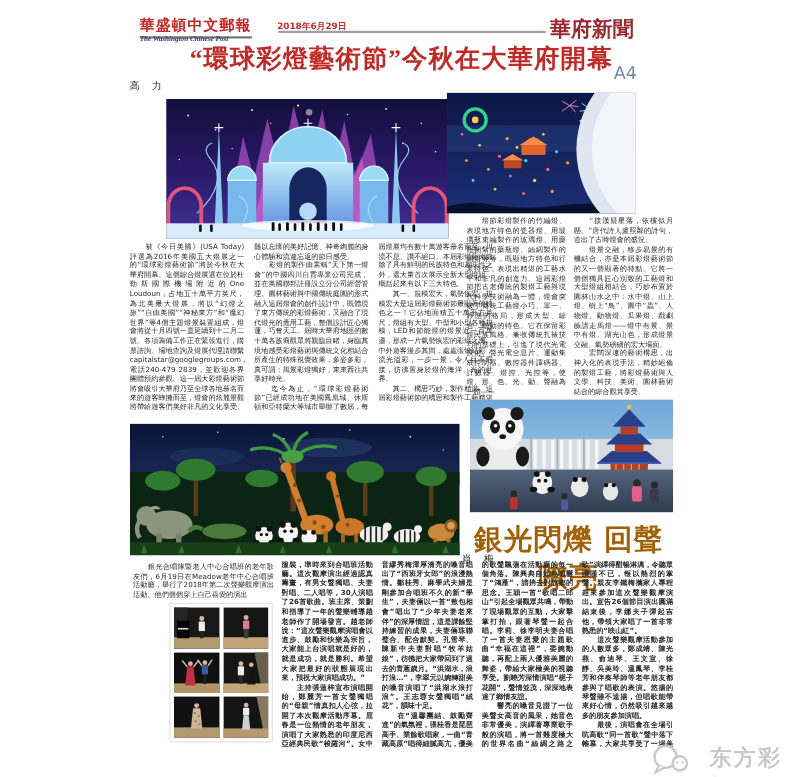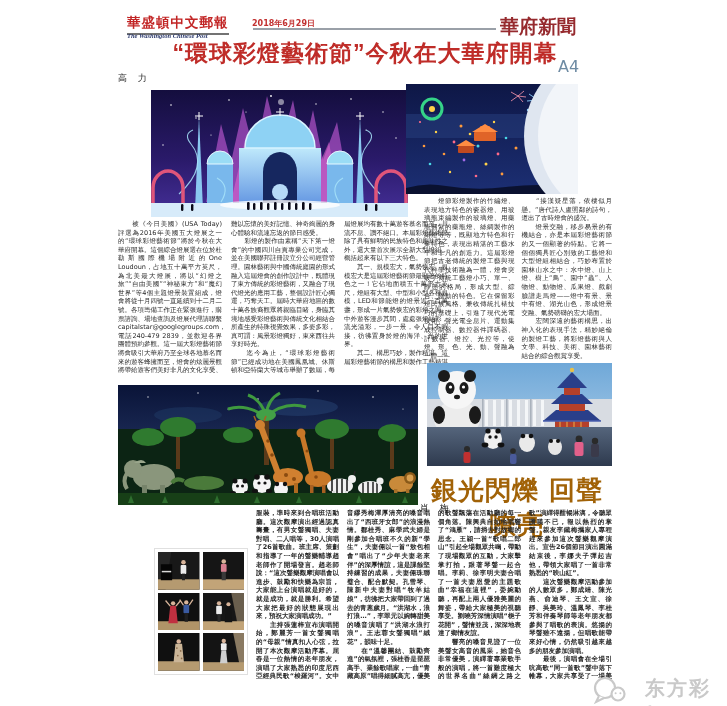--- a/index.html
+++ b/index.html
@@ -10,21 +10,21 @@
             letter-spacing:1px;border-bottom:2px solid #737373;padding-bottom:1px;font-family:"DejaVu Serif",serif;}
   .mh-sub{position:absolute;left:127px;top:32px;font-size:6.5px;font-weight:bold;font-style:italic;
           color:#2c3a6e;font-family:Liberation Serif, serif;}
   .mh-date{position:absolute;left:240px;top:18px;font-size:8px;color:#c23030;font-weight:bold;margin-left:12px;}
   .hrule{position:absolute;left:253px;top:28px;width:243px;height:1.5px;background:#9aa0a8;}
   .mh-section{position:absolute;left:500px;top:14px;font-size:19px;font-weight:bold;color:#962a2e;
               font-family:"DejaVu Serif",serif;}
   .mh-pageno{position:absolute;left:558px;top:12px;font-size:16px;color:#6e8ba3;margin-top:45px;}
   
   .headline1{position:absolute;left:118px;top:38px;width:494px;margin:0;text-align:center;
-             font-size:23px;font-weight:bold;color:#bf2c28;font-family:Liberation Sans, sans-serif;letter-spacing:1px;}
+             font-size:23px;font-weight:bold;color:#bf2c28;font-family:Liberation Serif, serif;letter-spacing:1px;}
   .author1{position:absolute;left:118px;top:72px;width:494px;text-align:left;font-size:9px;
            letter-spacing:4px;color:#222;}
   .headline2{position:absolute;left:420px;top:473px;width:194px;margin:0;text-align:center;
              font-size:26px;font-weight:bold;color:#a16207;font-family:"DejaVu Serif",serif;letter-spacing:1px;}
   .author2{position:absolute;left:420px;top:502px;width:194px;text-align:left;font-size:9px;
            letter-spacing:4px;color:#222;}
   
   .photo{position:absolute;overflow:hidden;}
   .photo svg{display:block;width:100%;height:100%;}
   .castle{left:151px;top:90px;width:257px;height:127px;}
@@ -412,20 +412,21 @@
         <circle cx="40" cy="86" r="3" fill="#2a2a2a"></circle>
           <rect x="36.5" y="89" width="7" height="11" rx="2" fill="#c03030"></rect>
         <circle cx="86" cy="88" r="2.8" fill="#2a2a2a"></circle>
           <rect x="83" y="91" width="6.5" height="10" rx="2" fill="#4a5a9a"></rect>
       </g>
     </svg>
   </div>
 
   <h2 class="headline2">銀光閃爍 回聲嘹亮</h2>
   <div class="author2">肖 梅</div>
+  <div class="intro">　　銀光合唱隊暨老人中心合唱班的老年歌友們，6月19日在Meadow老年中心合唱班活動廳，舉行了2018年第二次聲樂觀摩演出活動。他們個個穿上自己喜愛的演出</div>
 
   <div class="pgrid">
     <div class="pcell">
       <svg viewBox="0 0 44 40" preserveAspectRatio="none">
           <rect width="44" height="40" fill="#181818"></rect>
         <polygon points="0,0 14,0 8,40 0,40" fill="#262626"></polygon>
         <rect y="29" width="44" height="11" fill="#b59a70"></rect>
         <rect x="3" y="13" width="12" height="17" fill="#060606"></rect>
           <rect x="4" y="20" width="10" height="1.6" fill="#d8d8d8"></rect>
         <circle cx="27" cy="11" r="2.4" fill="#d8b49a"></circle>

